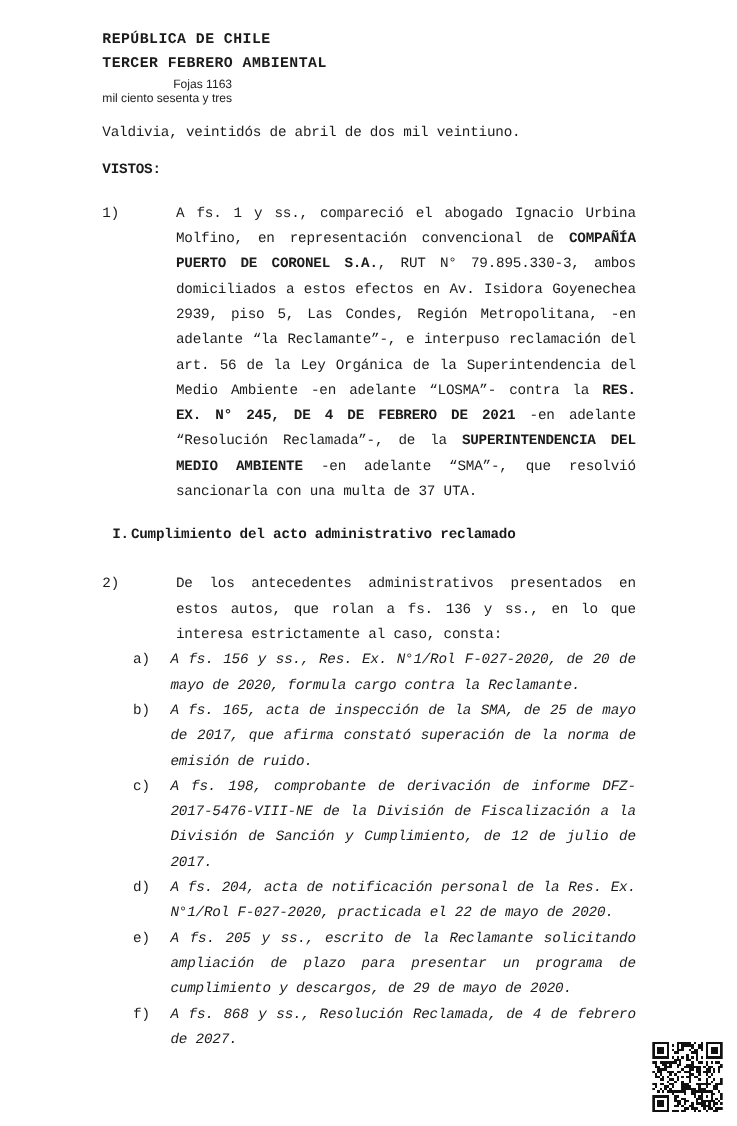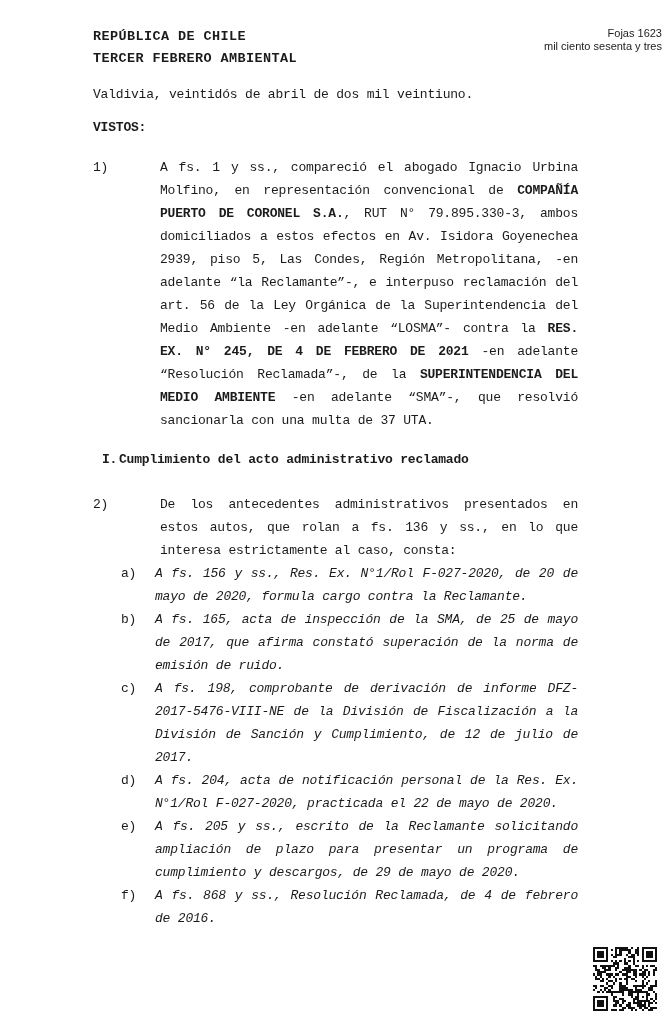--- a/index.html
+++ b/index.html
@@ -18,20 +18,21 @@
   }
   .content {
     position: absolute;
     left: 93px; top: 26px;
     width: 569px;
   }
   .header-row {
     display: flex;
     justify-content: space-between;
     align-items: flex-start;
+    flex-direction: column;
   }
   .court {
     font-weight: bold;
     font-size: 13.5px;
     line-height: 22px;
     letter-spacing: 0.4px;
     white-space: nowrap;
   }
   .fojas {
     font-family: "Liberation Sans", sans-serif;
@@ -76,21 +77,21 @@
 
 <div class="page">
   <div class="content">
 
     <div class="header-row">
       <div class="court">
         <div>REPÚBLICA DE CHILE</div>
         <div>TERCER FEBRERO AMBIENTAL</div>
       </div>
       <div class="fojas">
-        <div>Fojas 1623</div>
+        <div>Fojas 1163</div>
         <div>mil ciento sesenta y tres</div>
       </div>
     </div>
 
     <div class="textcol">
       <div class="bodytext date">Valdivia, veintidós de abril de dos mil veintiuno.</div>
 
       <div class="bodytext vistos">VISTOS:</div>
 
       <div class="bodytext numrow">
@@ -123,21 +124,21 @@
           <div class="subrow">
             <div class="subletter">d)</div>
             <div class="subtext">A fs. 204, acta de notificación personal de la Res. Ex. N°1/Rol F-027-2020, practicada el 22 de mayo de 2020.</div>
           </div>
           <div class="subrow">
             <div class="subletter">e)</div>
             <div class="subtext">A fs. 205 y ss., escrito de la Reclamante solicitando ampliación de plazo para presentar un programa de cumplimiento y descargos, de 29 de mayo de 2020.</div>
           </div>
           <div class="subrow">
             <div class="subletter">f)</div>
-            <div class="subtext">A fs. 868 y ss., Resolución Reclamada, de 4 de febrero de 2016.</div>
+            <div class="subtext">A fs. 868 y ss., Resolución Reclamada, de 4 de febrero de 2027.</div>
           </div>
         </div>
       </div>
     </div>
 
   </div>
 
   <div class="qr">
     <svg id="qr-svg" viewBox="0 0 29 29" shape-rendering="crispEdges">
         <rect x="0" y="0" width="1" height="1"></rect>

